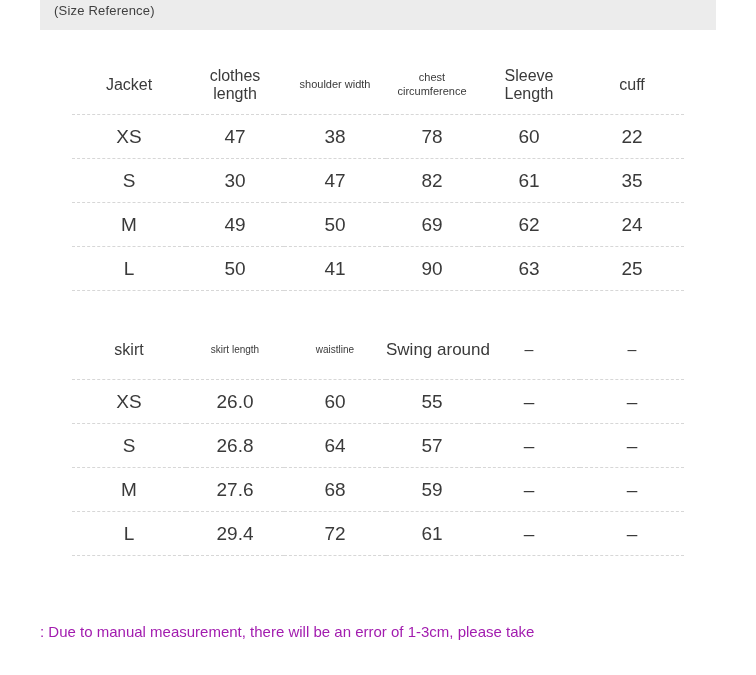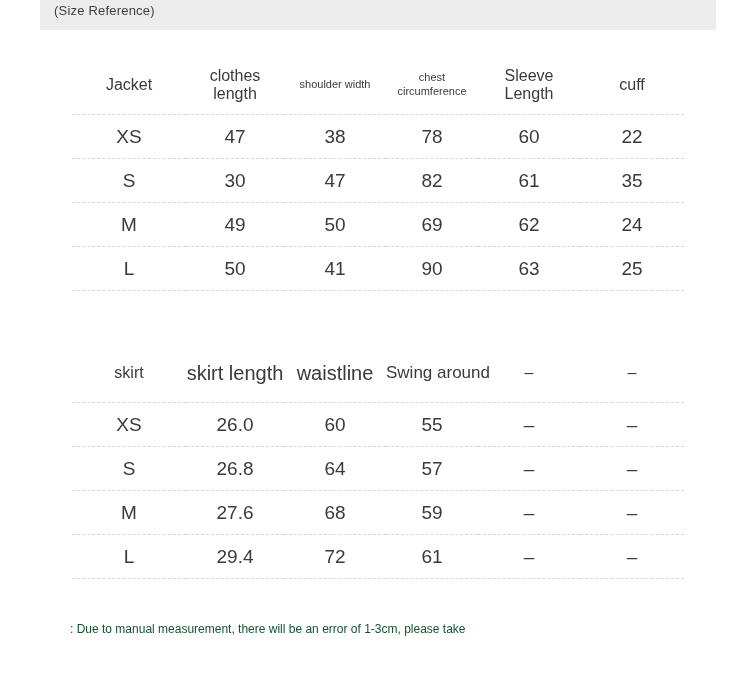--- a/index.html
+++ b/index.html
@@ -31,21 +31,21 @@
     color: #3f3f3f;
     letter-spacing: 0.2px;
   }
 
   .table-block {
     position: absolute;
     left: 72px;
     width: 612px;
   }
   #jacket-block { top: 56px; }
-  #skirt-block { top: 344px; }
+  #skirt-block { top: 321px; }
 
   table.size-table {
     width: 612px;
     border-collapse: collapse;
     table-layout: fixed;
   }
   table.size-table col.c0 { width: 114px; }
   table.size-table col.c1 { width: 98px; }
   table.size-table col.c2 { width: 102px; }
   table.size-table col.c3 { width: 92px; }
@@ -65,21 +65,21 @@
     height: 58px;
     font-size: 16px;
     line-height: 1.15;
     border-bottom: 1px dashed #d7d7d7;
   }
   table.size-table thead th.small {
     font-size: 11px;
     line-height: 1.25;
   }
   table.size-table thead th.medium {
-    font-size: 20px;
+    font-size: 10px;
   }
   table.size-table thead th.wide {
     font-size: 17px;
     white-space: nowrap;
     margin-left: 17px;
   }
 
   table.size-table tbody td {
     height: 43px;
     font-size: 19px;
@@ -87,24 +87,23 @@
   }
   table.size-table tbody tr:last-child td {
     border-bottom: 1px dashed #d7d7d7;
   }
 
   .note {
     position: absolute;
     left: 40px;
     top: 620px;
     width: 660px;
-    font-size: 12px;
+    font-size: 15px;
     line-height: 1.65;
-    color: #14532d;
-    margin-left: 30px;
+    color: #a21caf;
   }
 </style>
 </head>
 <body>
 
 <div class="top-bar"></div>
 <div class="top-bar-label">(Size Reference)</div>
 
 <div class="table-block" id="jacket-block">
   <table class="size-table">

